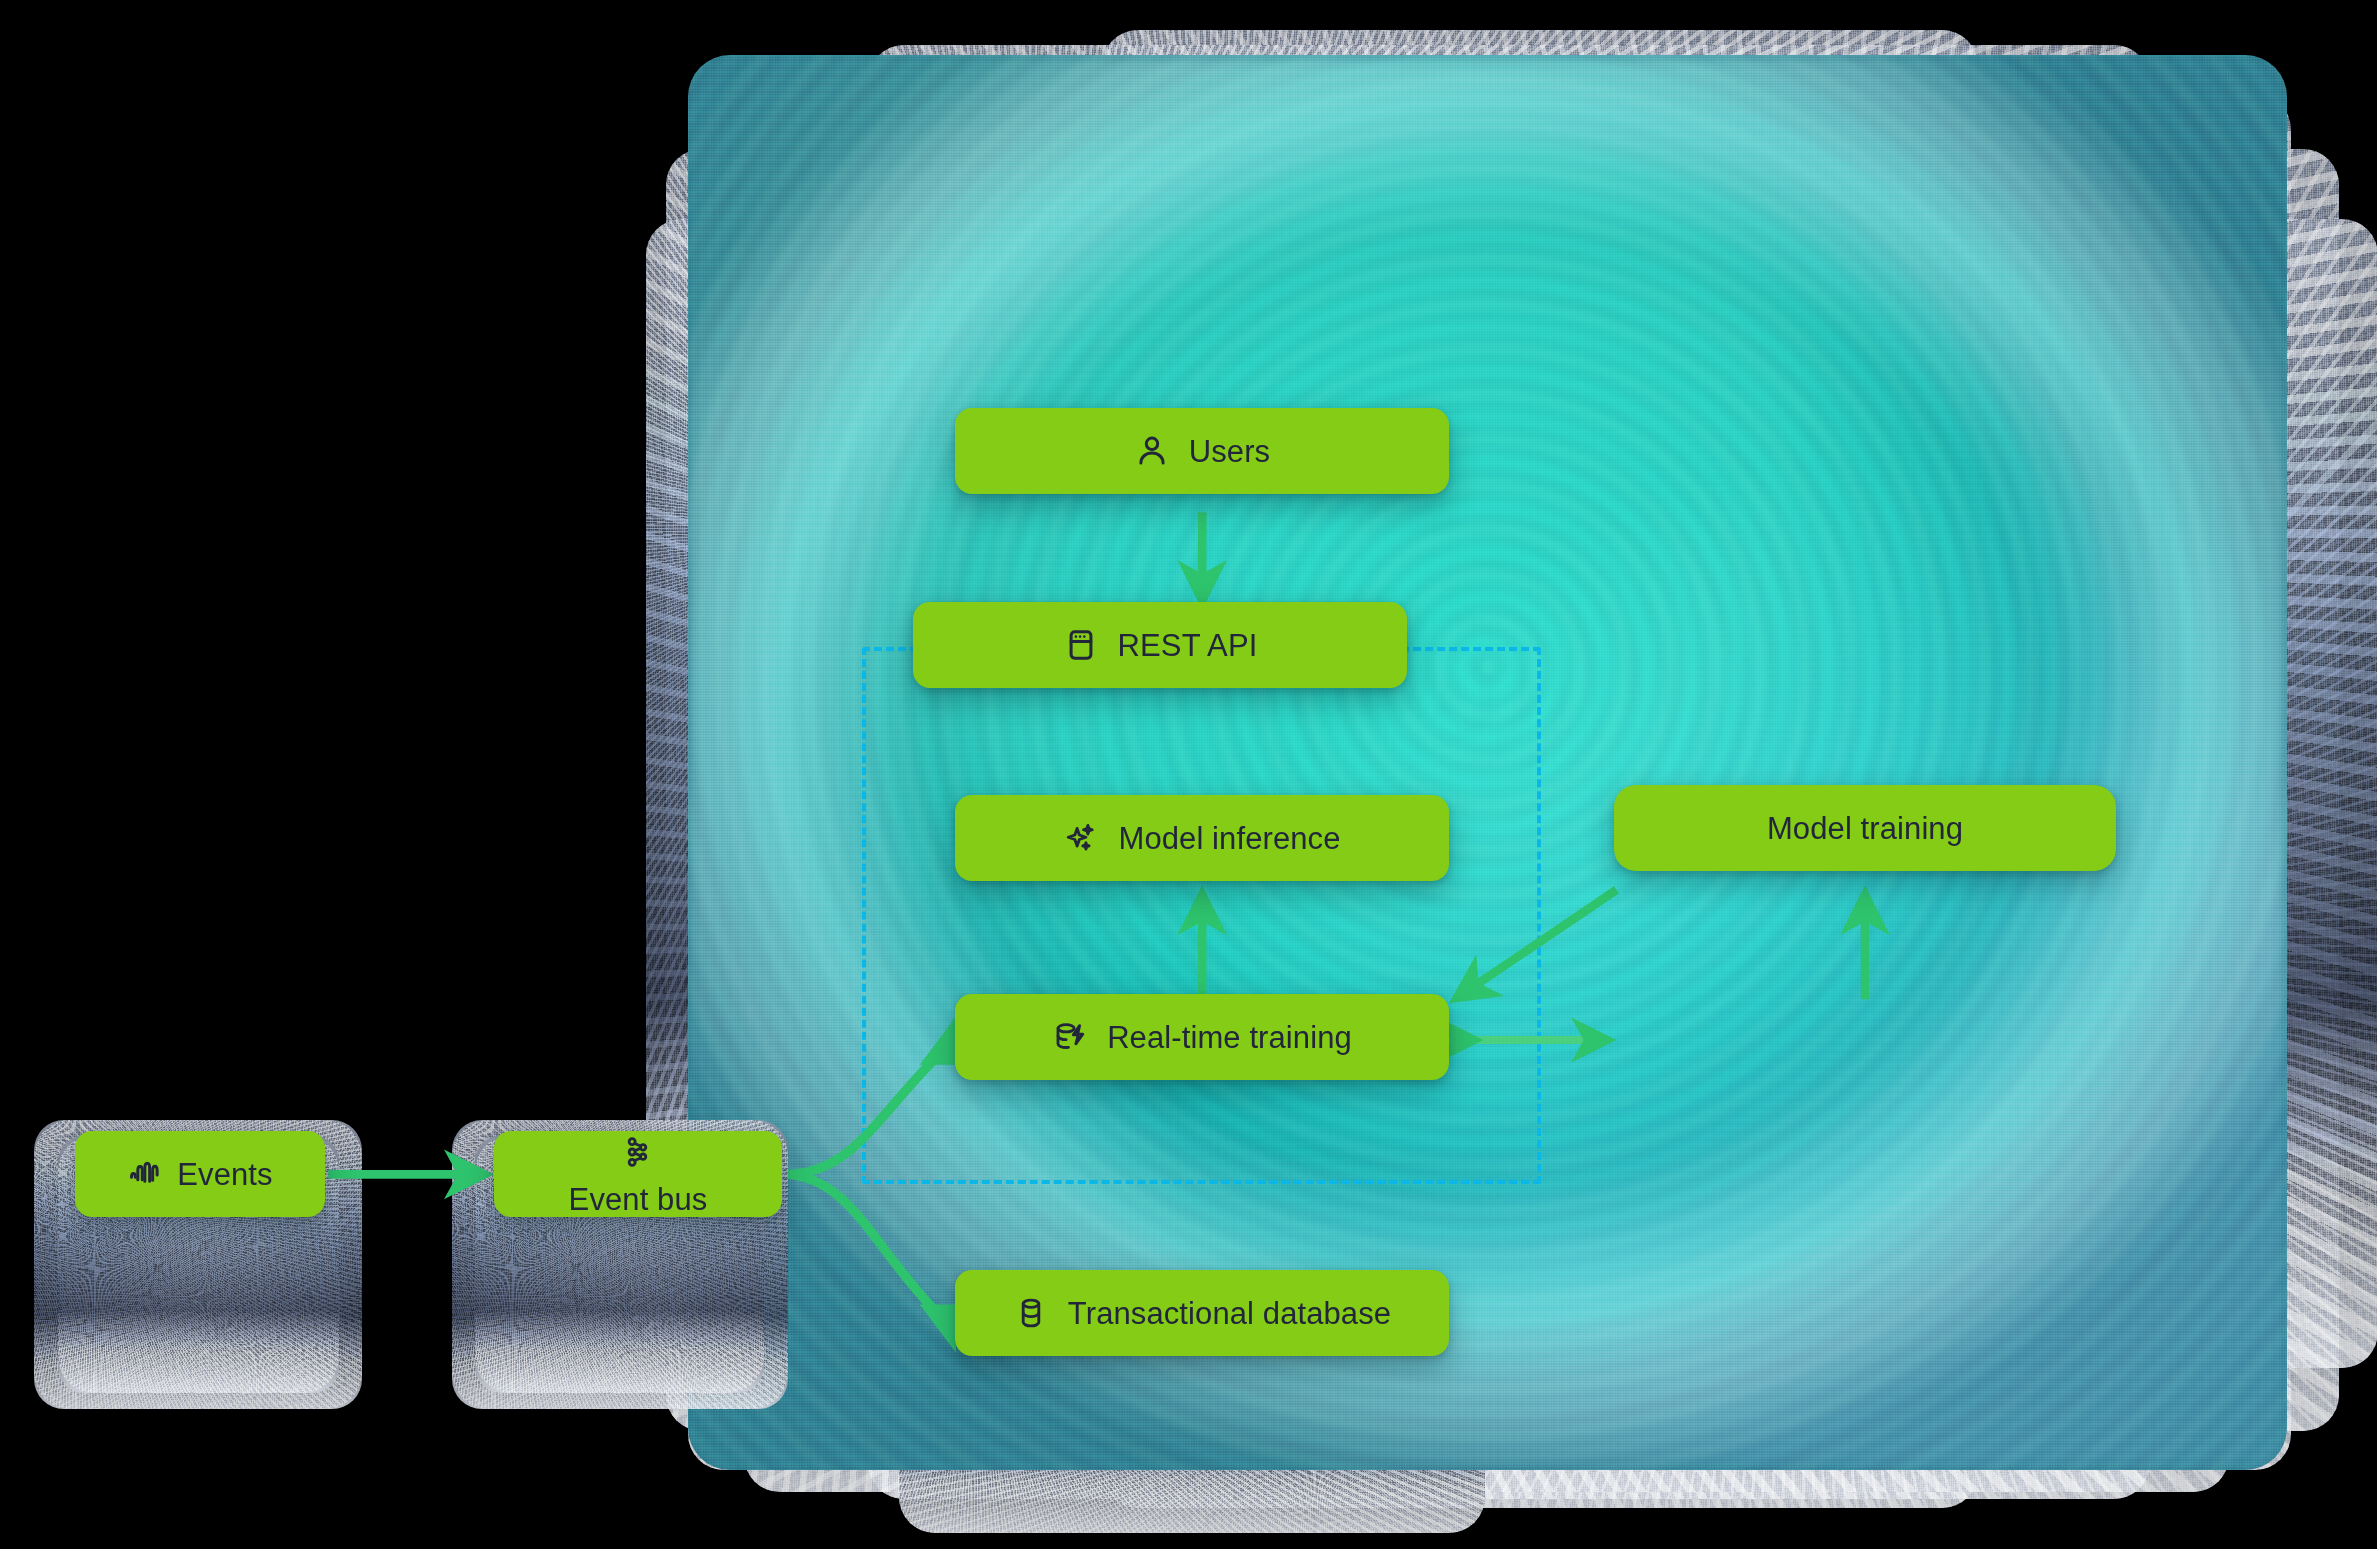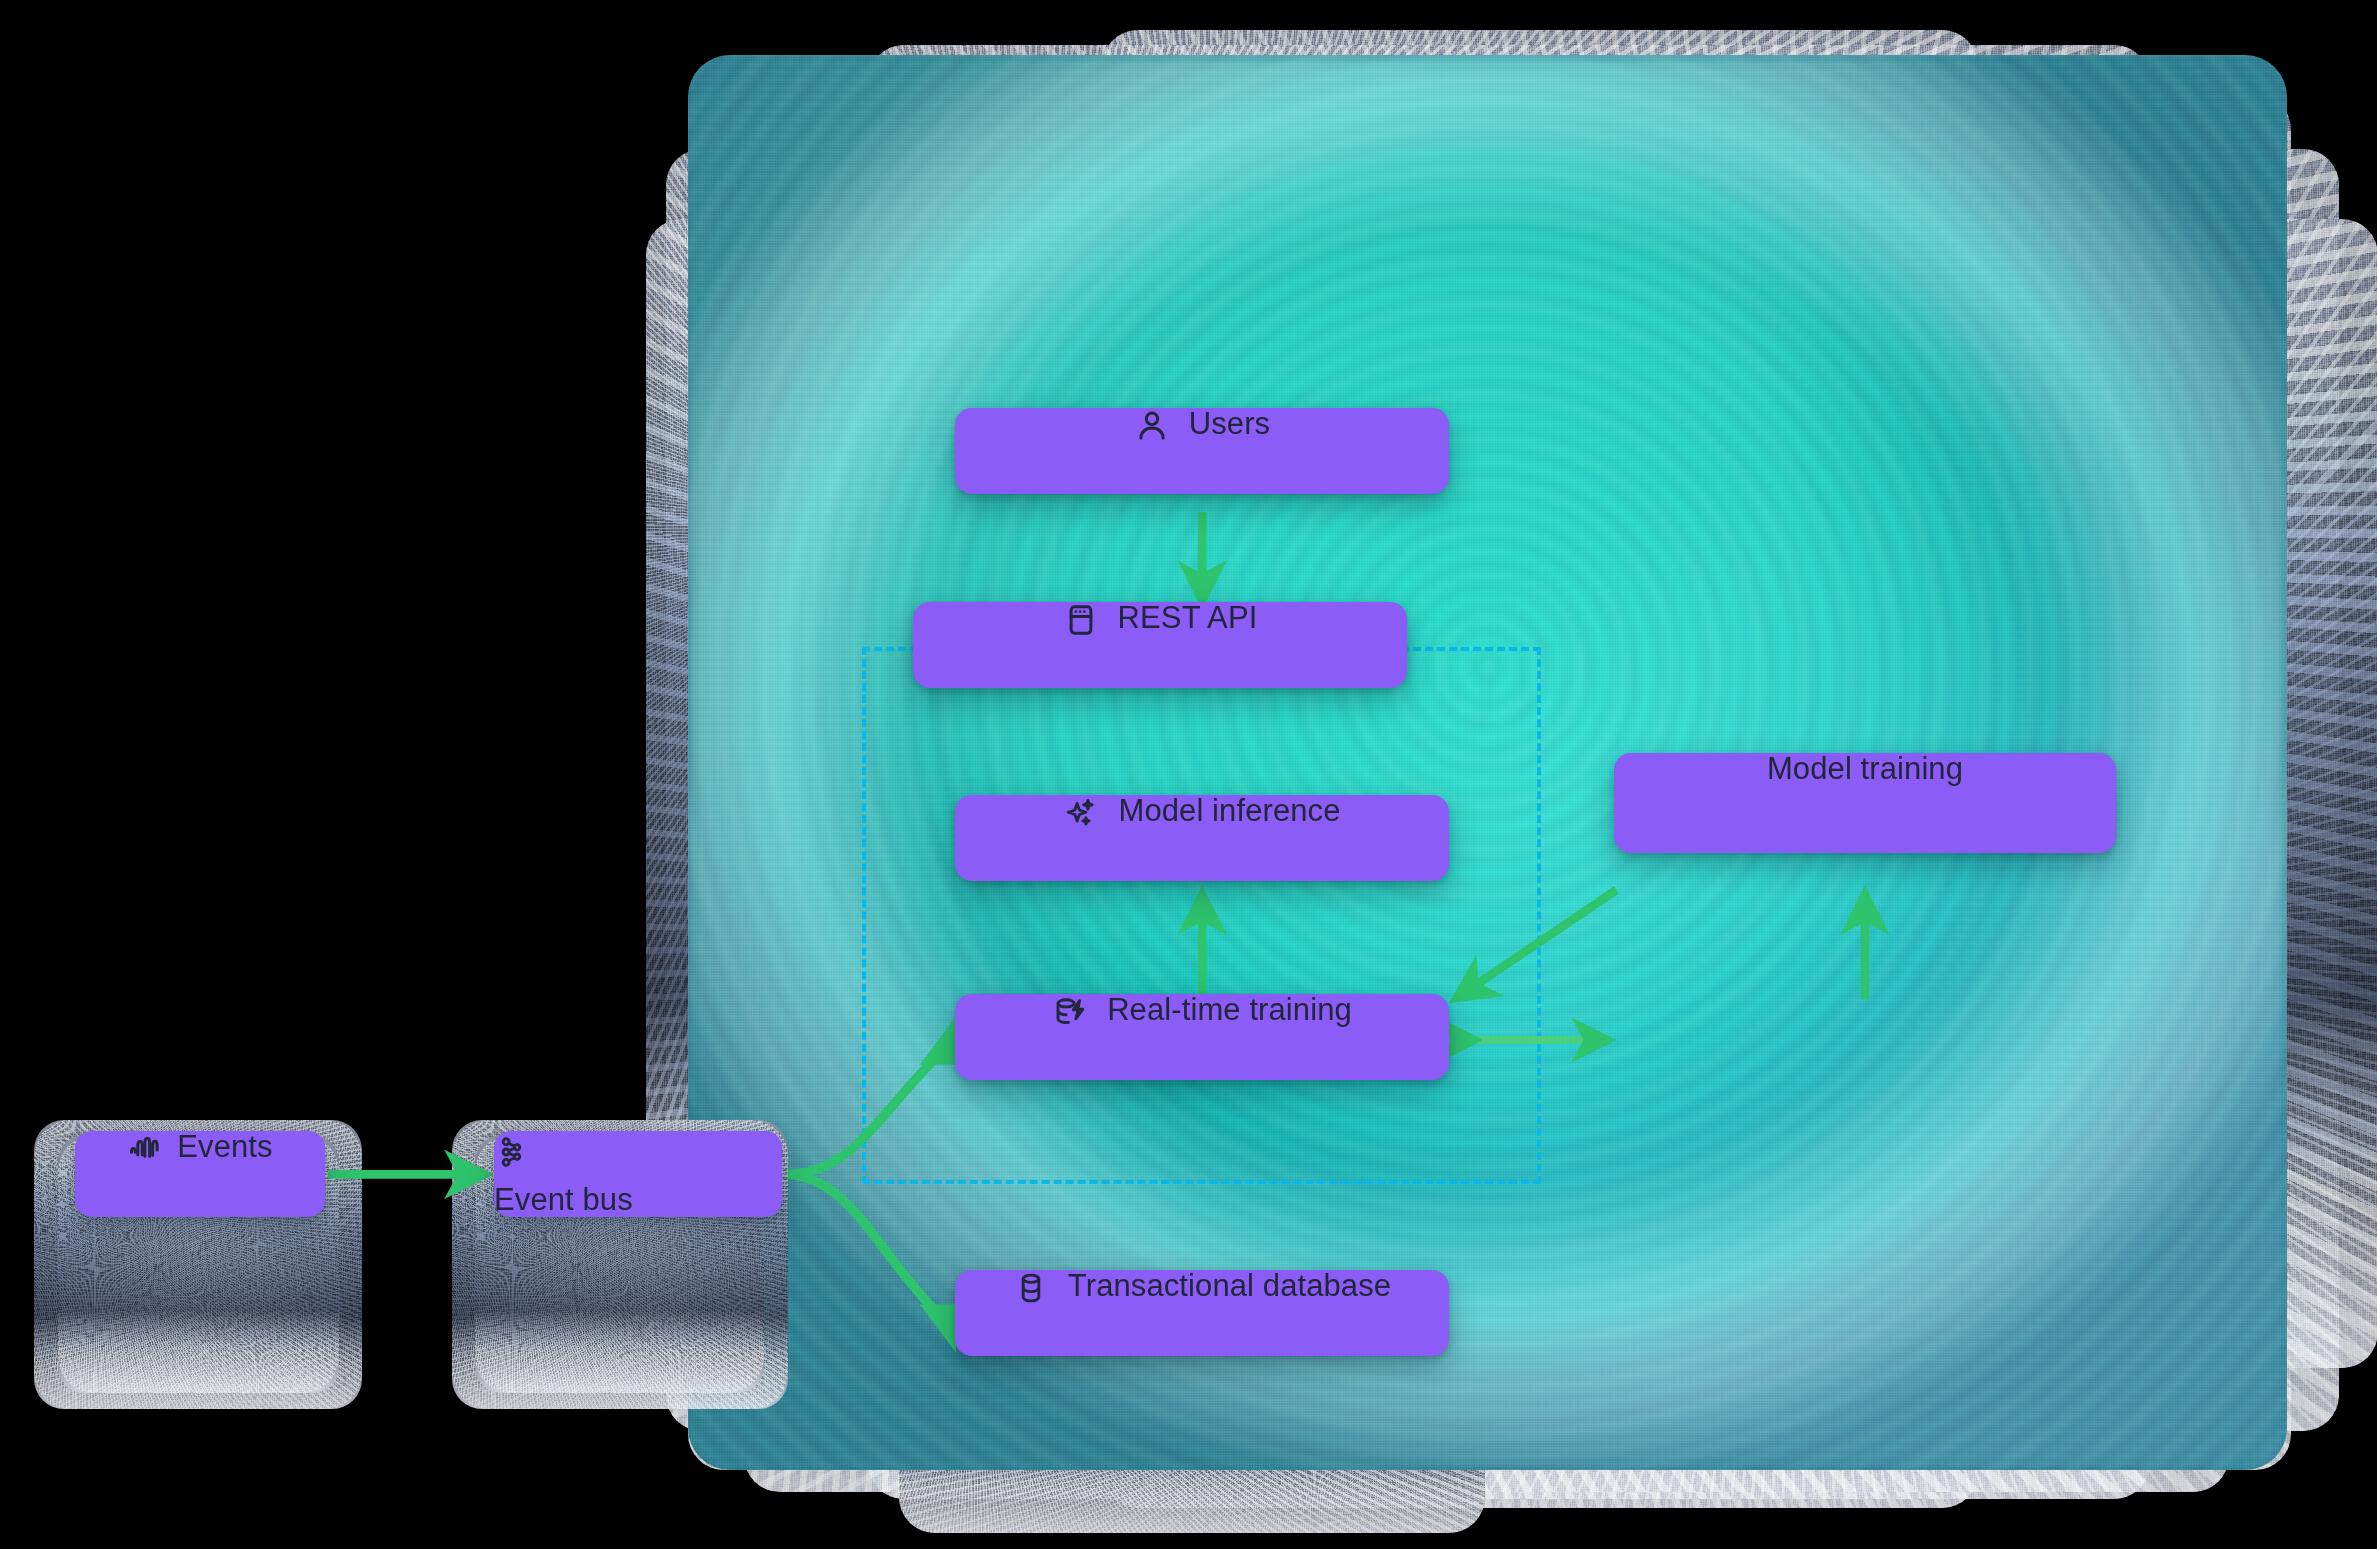--- a/index.html
+++ b/index.html
@@ -73,22 +73,22 @@
       repeating-linear-gradient(0deg,rgba(255,255,255,.10) 0 0.8px,rgba(0,0,0,.10) 0.8px 1.6px),
       repeating-linear-gradient(90deg,rgba(255,255,255,.08) 0 0.8px,rgba(0,0,0,.08) 0.8px 1.6px);
     mix-blend-mode:overlay;opacity:.55;
   }
 
   
   .dashed-boundary{position:absolute;border:4.7px dashed #0bb7e6;border-radius:3.1px;}
 
   
   .node{
-    position:absolute;background:#8b5cf6;border-radius:17px;
-    display:flex;align-items:flex-start;justify-content:center;
+    position:absolute;background:#84cc16;border-radius:17px;
+    display:flex;align-items:center;justify-content:center;
     gap:19px;box-shadow:0 12.5px 30px rgba(3,25,36,.30),0 2.3px 7.8px rgba(3,25,36,.18);
     z-index:40;
   }
   .node .label{
     font-size:31px;color:#22263a;letter-spacing:0.1px;white-space:nowrap;line-height:1;
   }
   .node .ico{width:36px;height:36px;flex:0 0 36px;display:block;}
   .node.no-icon{justify-content:center;}
   svg{display:block;}
 
@@ -174,21 +174,21 @@
     <span class="ico">
       <svg viewBox="0 0 24 24" width="36" height="36" fill="none" stroke="#22263a" stroke-width="1.9" stroke-linecap="round" stroke-linejoin="round">
         <path d="M9.4 5.6 L10.9 10 L15.3 11.5 L10.9 13 L9.4 17.4 L7.9 13 L3.5 11.5 L7.9 10 Z"></path>
         <path d="M16.6 3.6 L17.35 5.75 L19.5 6.5 L17.35 7.25 L16.6 9.4 L15.85 7.25 L13.7 6.5 L15.85 5.75 Z"></path>
         <path d="M15.3 15.2 L15.85 16.75 L17.4 17.3 L15.85 17.85 L15.3 19.4 L14.75 17.85 L13.2 17.3 L14.75 16.75 Z"></path>
       </svg>
     </span>
     <span class="label">Model inference</span>
   </div>
 
-  <div class="node no-icon" style="left:1614px;top:753px;width:502px;height:100px;">
+  <div class="node no-icon" style="left:1614px;top:785px;width:502px;height:86px;border-radius:22px;">
     <span class="label">Model training</span>
   </div>
 
   <div class="node" style="left:955px;top:994px;width:494px;height:86px;">
     <span class="ico">
       <svg viewBox="0 0 24 24" width="36" height="36" fill="none" stroke="#22263a" stroke-width="1.9" stroke-linecap="round" stroke-linejoin="round">
         <ellipse cx="9.4" cy="6.2" rx="5.4" ry="2.4"></ellipse>
         <path d="M4 6.2v5.2c0 1.33 2.42 2.4 5.4 2.4"></path>
         <path d="M4 11.4v5.2c0 1.33 2.42 2.4 5.4 2.4 .55 0 1.08-.04 1.58-.1"></path>
         <path d="M18.4 4.4 L14.2 10.6 h3.3 L15.9 16.6 L20.5 10.1 h-3.4 Z"></path>

